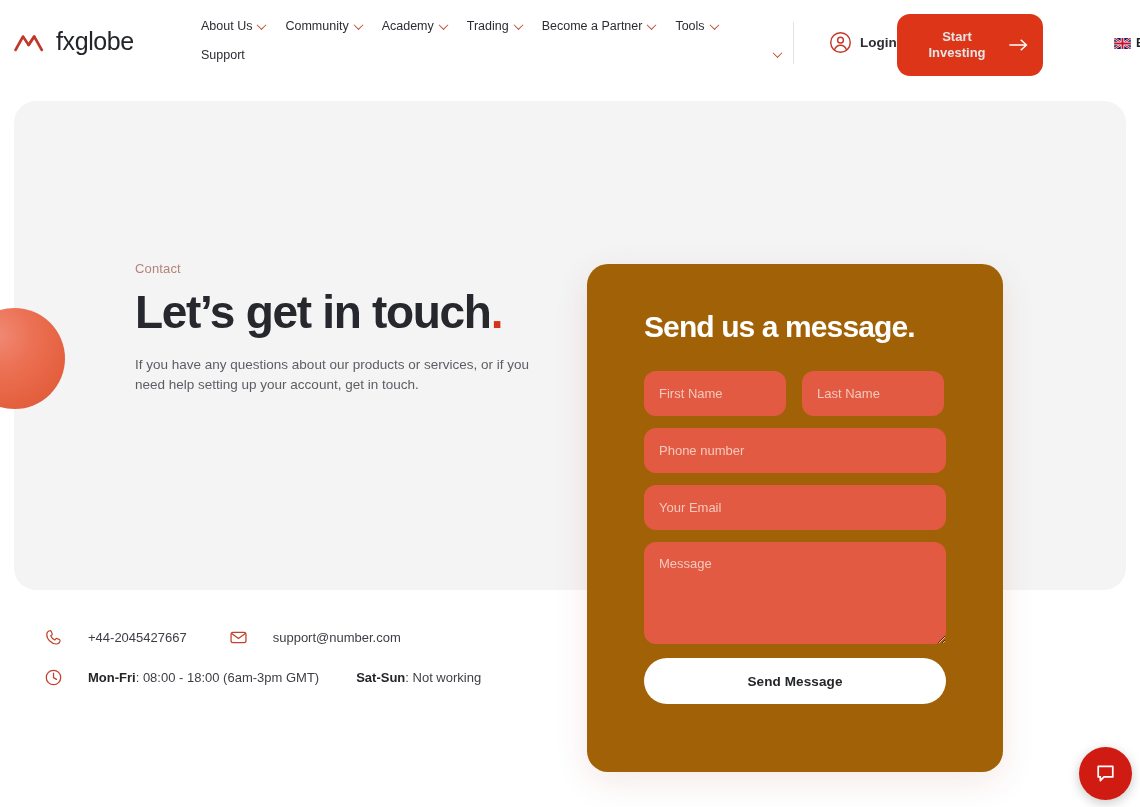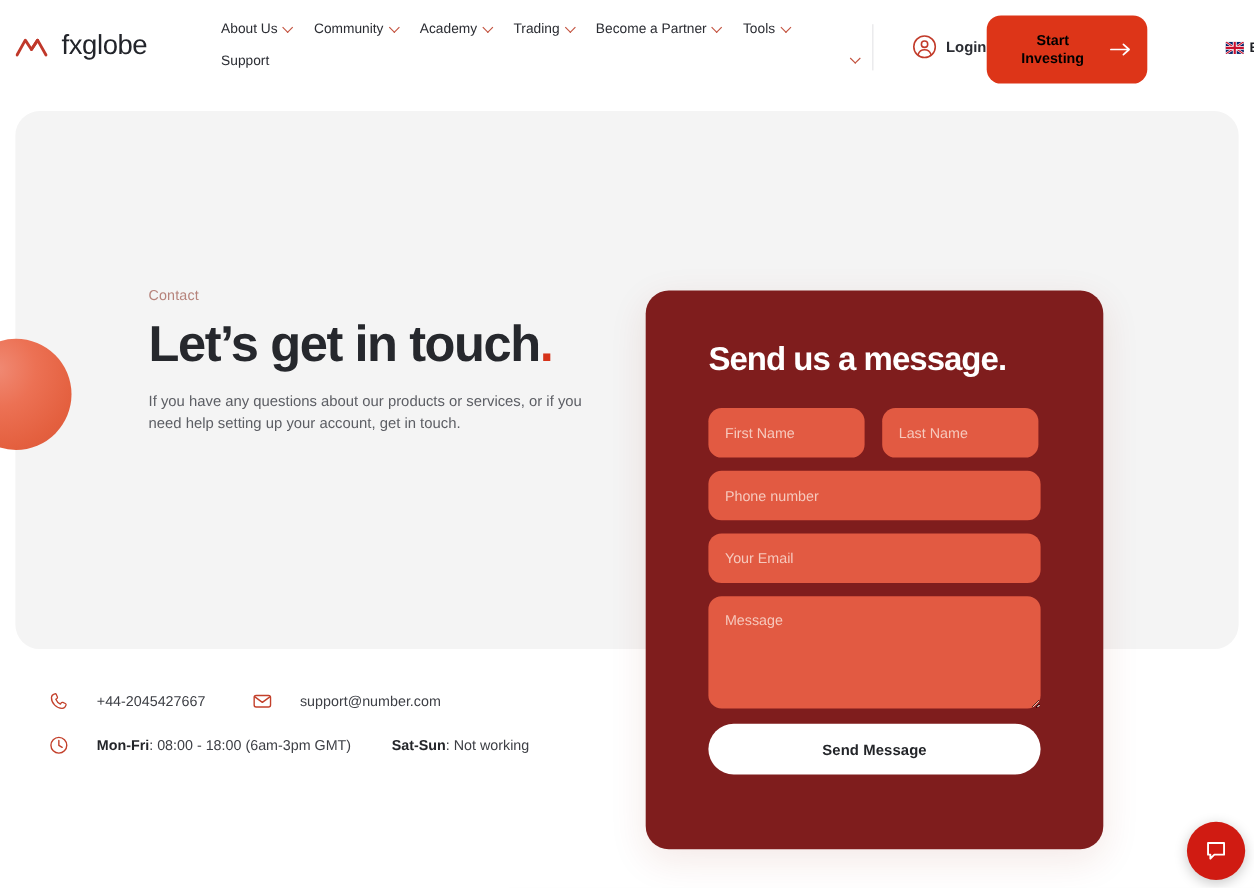--- a/index.html
+++ b/index.html
@@ -89,21 +89,21 @@
     background: #dd3518;
     border-radius: 13px;
     border: none;
     cursor: pointer;
     display: flex;
     align-items: center;
     justify-content: center;
     padding: 0 14px 0 8px;
   }
   .cta-label {
-    color: #000000;
+    color: #e5e5e5;
     font-size: 13px;
     font-weight: 700;
     line-height: 1.25;
     text-align: center;
     flex: 1;
     white-space: pre-line;
   }
   .cta-arrow { width: 20px; height: 14px; flex: none; }
 
   .lang {
@@ -166,21 +166,21 @@
     color: #5c5e64;
     line-height: 1.45;
     max-width: 405px;
   }
 
   
   .form-card {
     position: absolute;
     left: 587px; top: 264px;
     width: 416px; height: 508px;
-    background: #7f1d1d;
+    background: #a16207;
     border-radius: 21px;
     z-index: 20;
     padding: 48px 57px 0 57px;
     box-shadow: 0 10px 34px rgba(150,40,20,0.10);
   }
   .form-title {
     font-size: 30px;
     font-weight: 700;
     color: #ffffff;
     letter-spacing: -0.9px;

